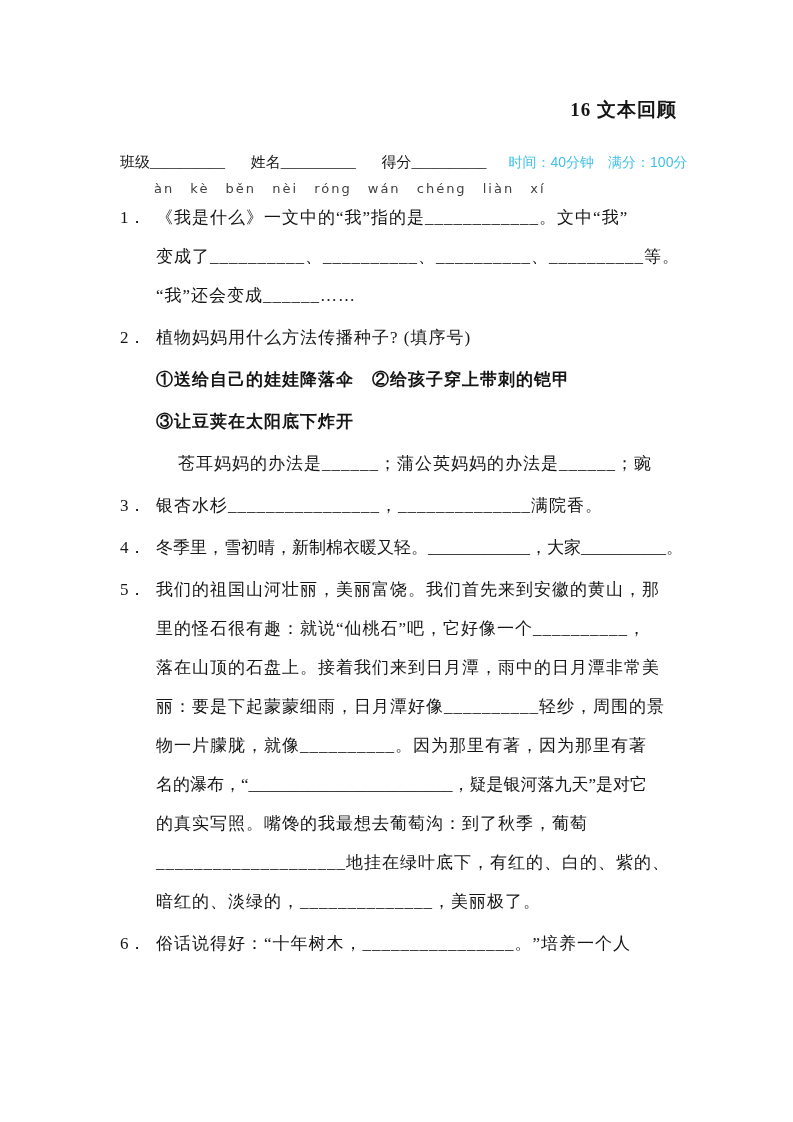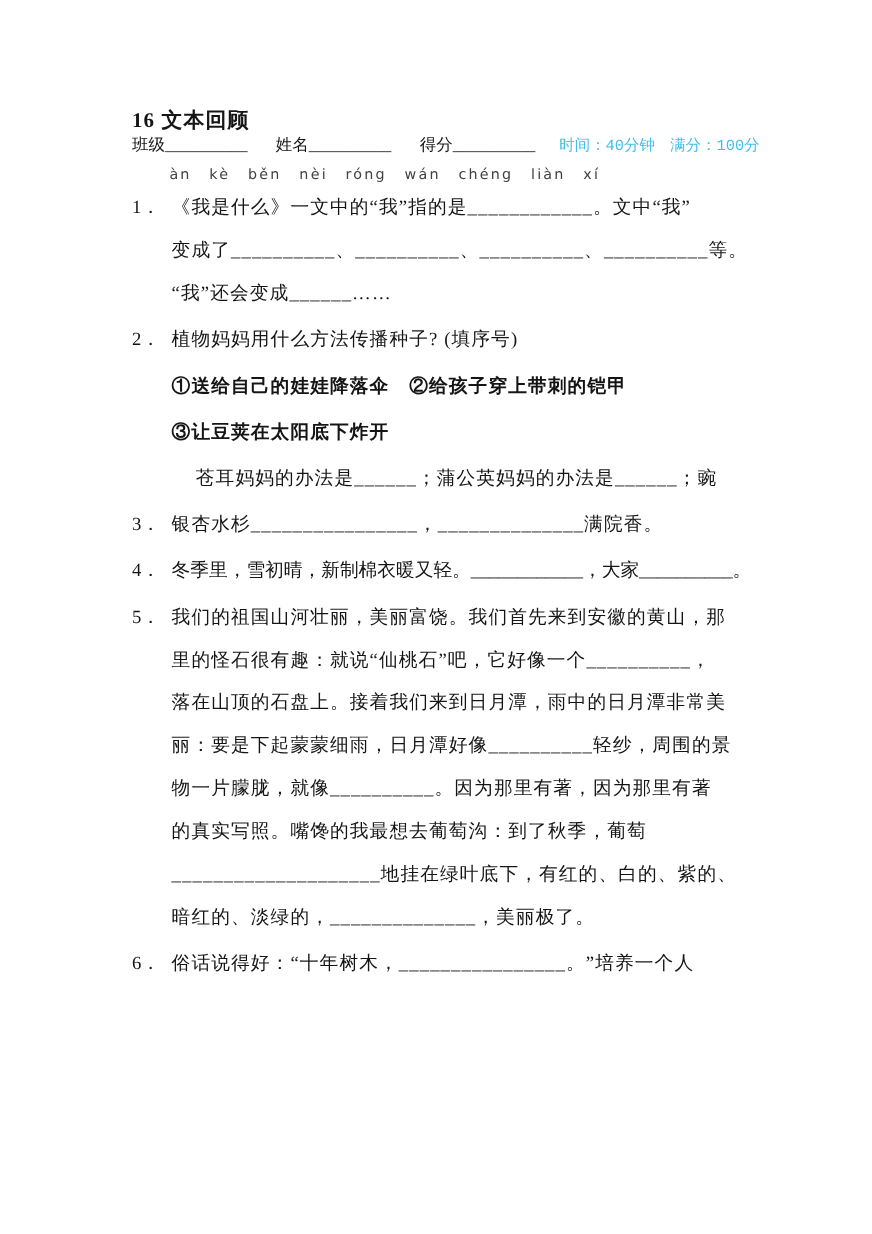--- a/index.html
+++ b/index.html
@@ -10,40 +10,40 @@
     margin: 0 auto;
     background: #ffffff;
     box-sizing: border-box;
     padding: 98px 116px 0 120px;
     overflow: hidden;
     font-family: "Liberation Serif", "DejaVu Serif", serif;
     color: #151515;
     outline: 1px solid #e9e9e9;
   }
   .title {
-    text-align: left;
+    text-align: right;
     font-weight: bold;
     font-size: 19px;
     line-height: 24px;
-    margin-bottom: 0;
+    margin-bottom: 30px;
     letter-spacing: 1px;
   }
   .header-row {
     display: flex;
     justify-content: space-between;
     align-items: baseline;
     font-size: 15px;
     line-height: 20px;
     margin-bottom: 8px;
     white-space: nowrap;
   }
   .fields span { margin-right: 22px; }
   .time-info {
     font-size: 14px;
-    font-family: Liberation Mono, monospace;
+    font-family: Liberation Sans, sans-serif;
   }
   .pinyin {
     font-size: 13px;
     line-height: 18px;
     margin-left: 34px;
     letter-spacing: 2px;
     word-spacing: 10px;
     color: #404040;
     font-family: "DejaVu Sans", "Liberation Sans", sans-serif;
   }
@@ -128,20 +128,21 @@
       <div class="line tight">冬季里，雪初晴，新制棉衣暖又轻。____________，大家__________。</div>
     </div>
 
     <div class="question">
       <span class="q-num">5．</span>
       <div class="line">我们的祖国山河壮丽，美丽富饶。我们首先来到安徽的黄山，那</div>
       <div class="line">里的怪石很有趣：就说“仙桃石”吧，它好像一个__________，</div>
       <div class="line">落在山顶的石盘上。接着我们来到日月潭，雨中的日月潭非常美</div>
       <div class="line">丽：要是下起蒙蒙细雨，日月潭好像__________轻纱，周围的景</div>
       <div class="line">物一片朦胧，就像__________。因为那里有著，因为那里有著</div>
+      <div class="line tight">名的瀑布，“________________________，疑是银河落九天”是对它</div>
       <div class="line">的真实写照。嘴馋的我最想去葡萄沟：到了秋季，葡萄</div>
       <div class="line">____________________地挂在绿叶底下，有红的、白的、紫的、</div>
       <div class="line">暗红的、淡绿的，______________，美丽极了。</div>
     </div>
 
     <div class="question">
       <span class="q-num">6．</span>
       <div class="line">俗话说得好：“十年树木，________________。”培养一个人</div>
     </div>
 

